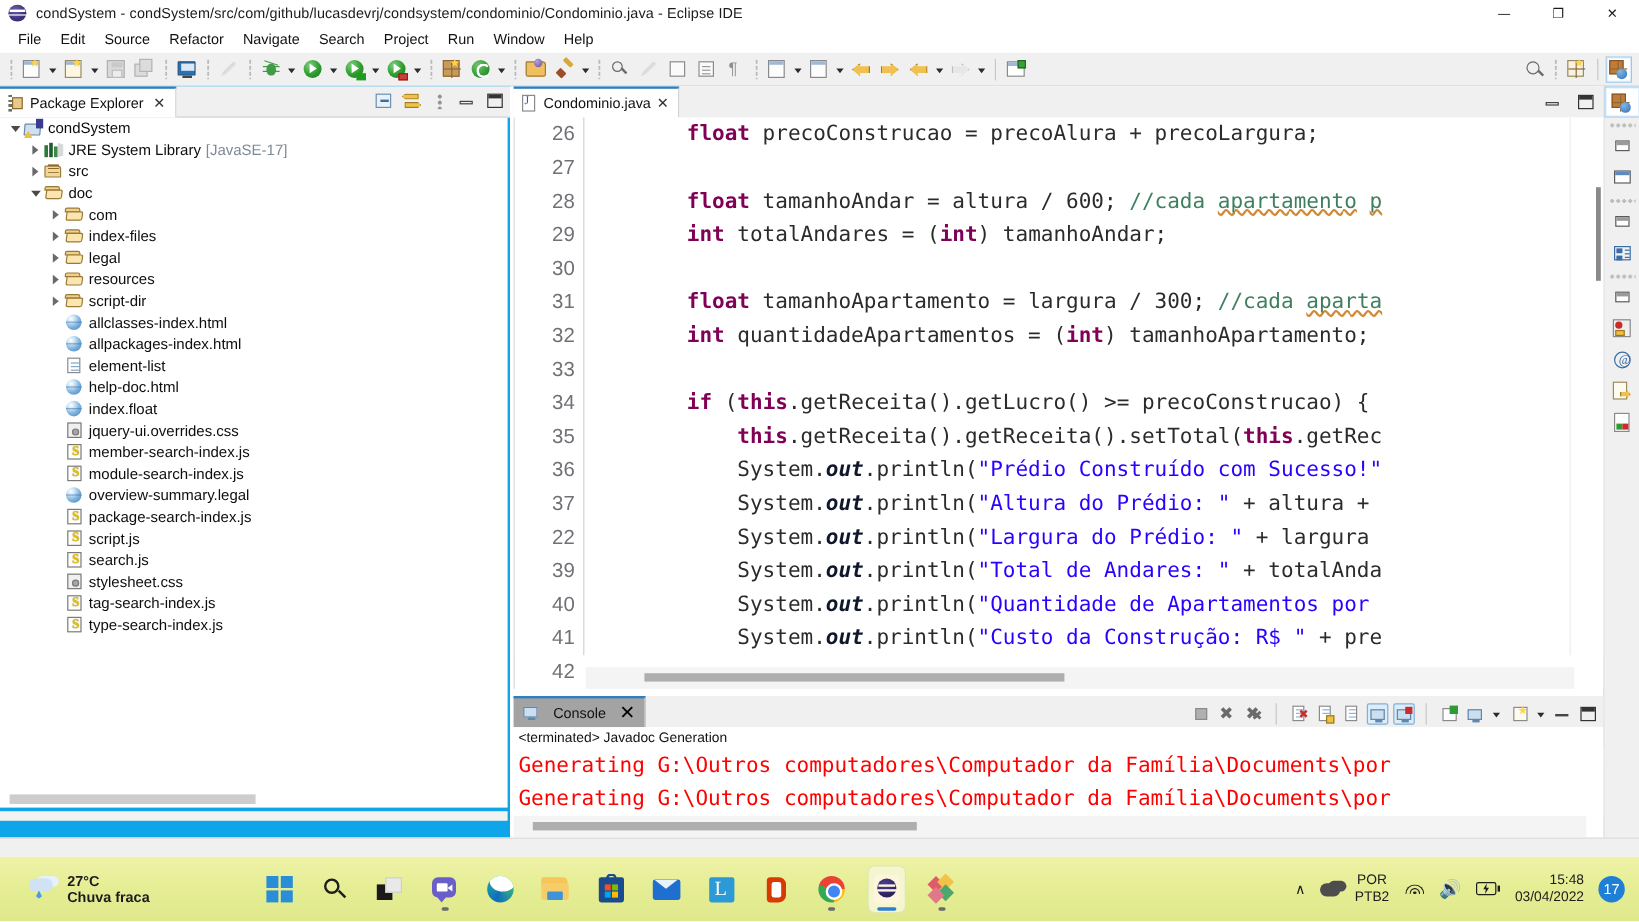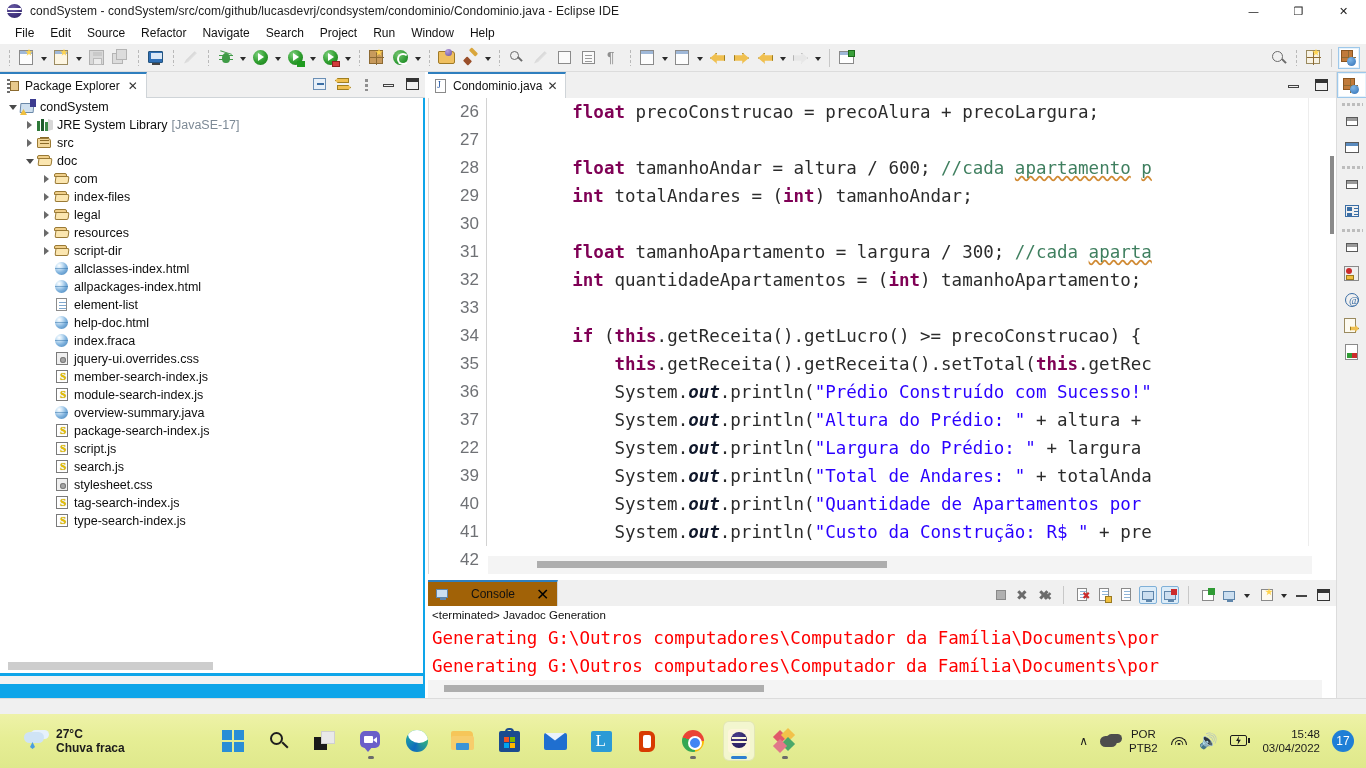--- a/index.html
+++ b/index.html
@@ -283,22 +283,22 @@
   .ed-vthumb { position:absolute; right:2px; top:58px; width:4px; height:78px; background:#8a8a8a; }
   .ed-hscroll-track { position:absolute; left:59px; bottom:0; width:824px; height:18px; background:#f4f4f4; }
   .ed-hthumb { position:absolute; left:49px; bottom:6px; width:350px; height:7px; background:#aeaeae; }
   .ed-overview { position:absolute; right:14px; top:0; width:14px; height:448px; background:#ffffff; border-left:1px solid #ededed; }
 
   
   .console-wrap {
     position:absolute; left:428px; top:580px; width:908px; height:118px; background:#ffffff;
   }
   .cons-tabrow { position:relative; height:26px; background:#f0f0f0; }
-  .cons-tab { position:absolute; left:0; top:0; height:26px; padding:0 8px 0 7px; display:flex; align-items:center; gap:21px;
-    background:#a16207; border-top:2px solid #2f7fbe; border-right:1px solid #cfd4d8; }
+  .cons-tab { position:absolute; left:0; top:0; height:26px; padding:0 8px 0 7px; display:flex; align-items:center; gap:11px;
+    background:#a3a3a3; border-top:2px solid #2f7fbe; border-right:1px solid #cfd4d8; }
   .cons-tab .tabtxt { font-size:12px; color:#111; }
   .cons-tools { position:absolute; right:4px; top:4px; display:flex; align-items:center; gap:4px; }
   .ct-ic { width:18px; height:18px; position:relative; }
   .ct-ic.tog { background:#dcecf8; border:1px solid #7fb0d8; border-radius:2px; }
   .ct-stop { position:absolute; left:4px; top:4px; width:10px; height:10px; background:#b0b0b0; border:1px solid #8a8a8a; }
   .ct-x { position:absolute; left:2px; top:1px; font-size:14px; color:#6b6b6b; font-weight:bold; font-family:"DejaVu Sans", sans-serif; }
   .ct-page { position:absolute; left:4px; top:2px; width:10px; height:13px; background:#fff; border:1px solid #8a8a8a; }
   .ct-page i { position:absolute; left:2px; width:6px; height:1px; background:#8fb5d8; }
   .ct-lock { position:absolute; right:1px; bottom:1px; width:7px; height:7px; background:#f0c040; border:1px solid #9a7a20; }
   .ct-mon { position:absolute; left:3px; top:4px; width:12px; height:9px; background:#ccdff0; border:1px solid #5f86ab; }
@@ -834,21 +834,21 @@
             <span class="ic-html"></span>
           </span>
           <span class="tlabel">help-doc.html</span>
         </div>
         <div class="trow">
           <span style="display:inline-block;width:40px"></span>
           <span class="twist"></span>
           <span class="tico">
             <span class="ic-html"></span>
           </span>
-          <span class="tlabel">index.fraca</span>
+          <span class="tlabel">index.float</span>
         </div>
         <div class="trow">
           <span style="display:inline-block;width:40px"></span>
           <span class="twist"></span>
           <span class="tico">
             <span class="ic-css"></span>
           </span>
           <span class="tlabel">jquery-ui.overrides.css</span>
         </div>
         <div class="trow">
@@ -866,21 +866,21 @@
             <span class="ic-js"></span>
           </span>
           <span class="tlabel">module-search-index.js</span>
         </div>
         <div class="trow">
           <span style="display:inline-block;width:40px"></span>
           <span class="twist"></span>
           <span class="tico">
             <span class="ic-html"></span>
           </span>
-          <span class="tlabel">overview-summary.java</span>
+          <span class="tlabel">overview-summary.legal</span>
         </div>
         <div class="trow">
           <span style="display:inline-block;width:40px"></span>
           <span class="twist"></span>
           <span class="tico">
             <span class="ic-js"></span>
           </span>
           <span class="tlabel">package-search-index.js</span>
         </div>
         <div class="trow">

